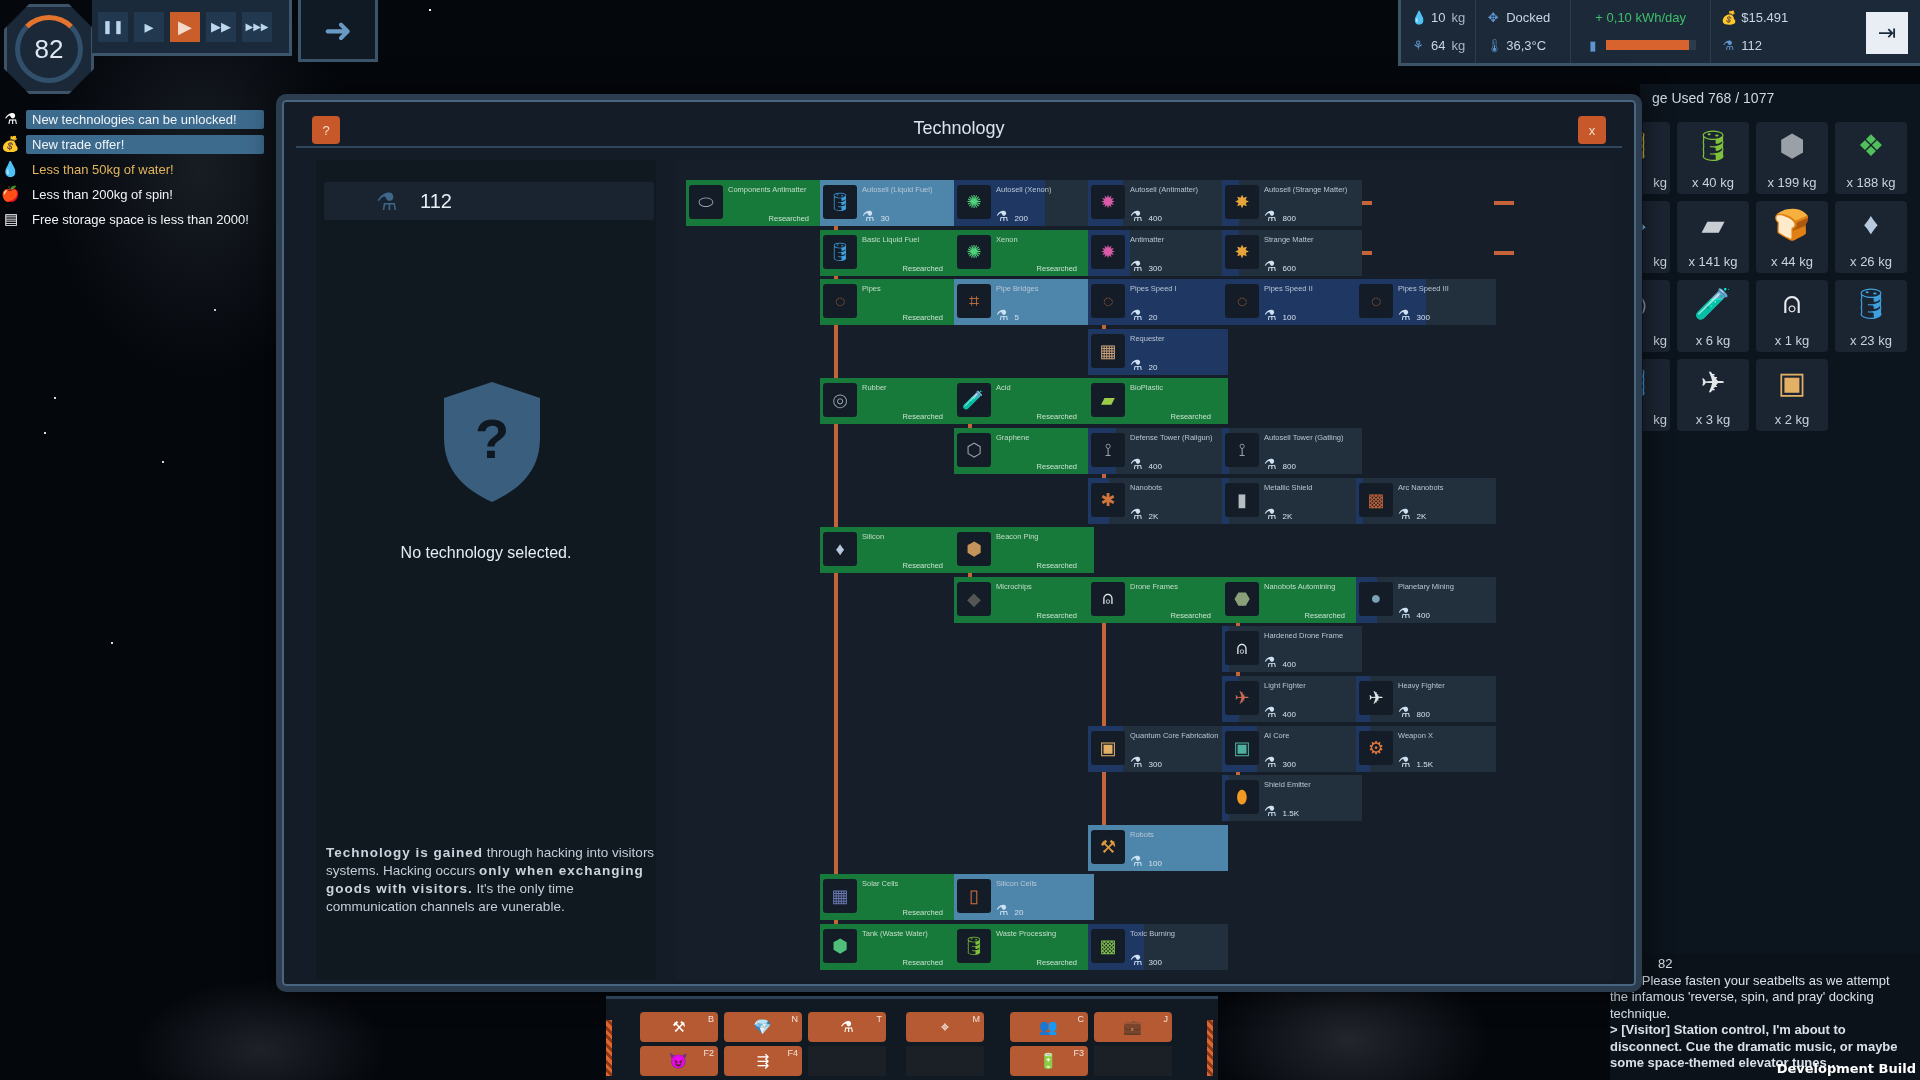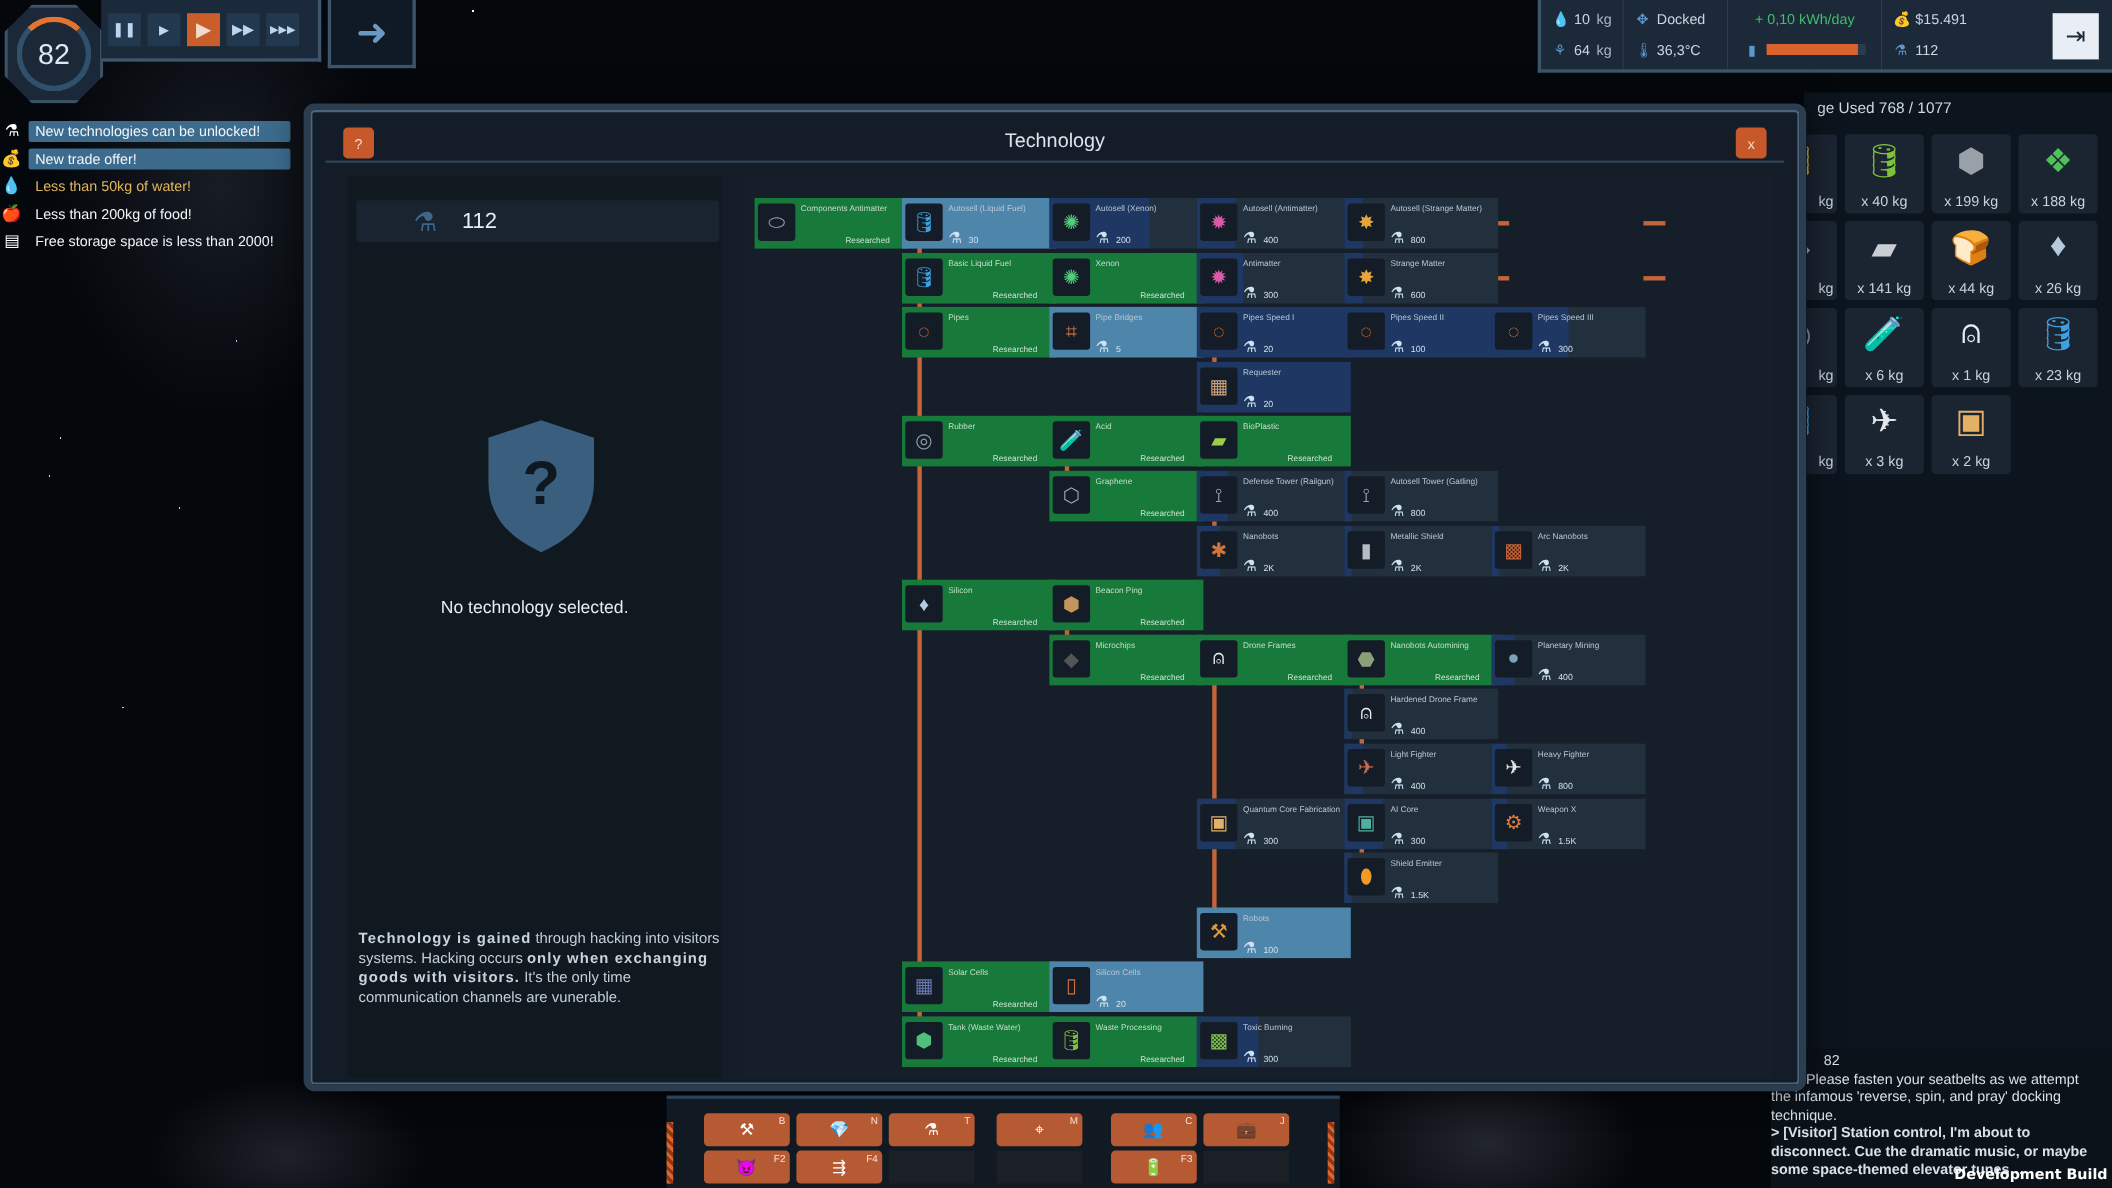--- a/index.html
+++ b/index.html
@@ -160,21 +160,21 @@
     <div class="notif hl">
       <span class="nicon">💰</span>
       <span class="ntext">New trade offer!</span>
     </div>
     <div class="notif warn">
       <span class="nicon">💧</span>
       <span class="ntext">Less than 50kg of water!</span>
     </div>
     <div class="notif normal">
       <span class="nicon">🍎</span>
-      <span class="ntext">Less than 200kg of food!</span>
+      <span class="ntext">Less than 200kg of spin!</span>
     </div>
     <div class="notif normal">
       <span class="nicon">▤</span>
       <span class="ntext">Free storage space is less than 2000!</span>
     </div>
   </div>
 
 <div class="res-bar">
   <div class="res-col">
     <div class="res-item">

